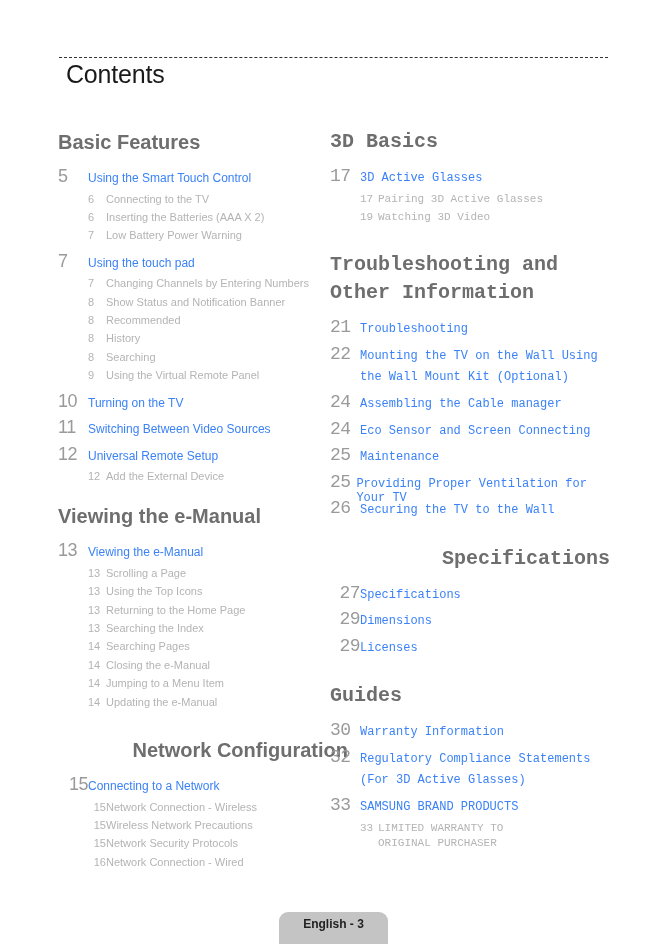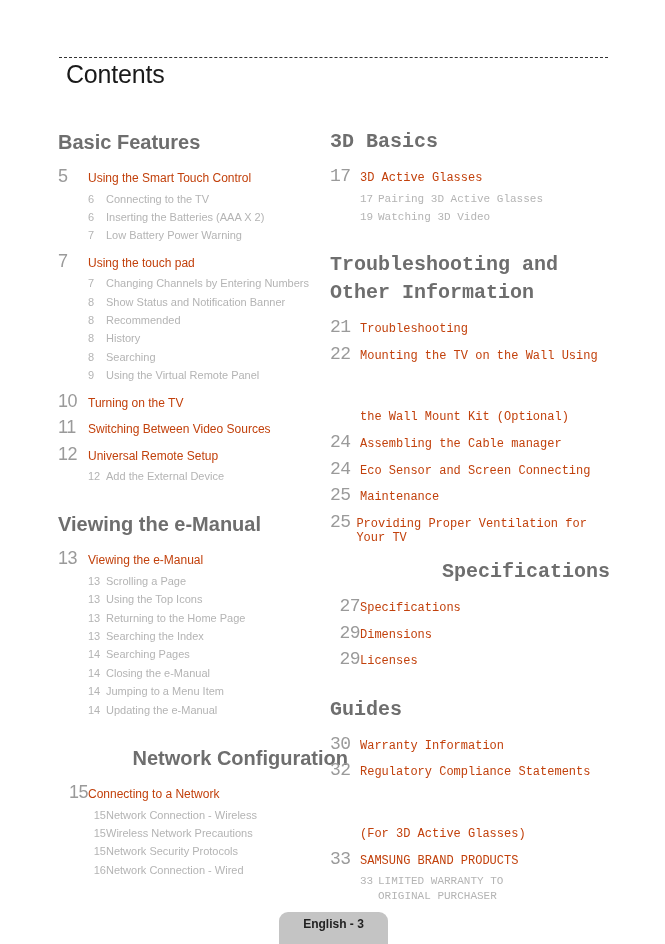--- a/index.html
+++ b/index.html
@@ -22,22 +22,22 @@
   .section { margin-bottom: 0; }
   .section-title {
     font-size: 20px; font-weight: bold; color: #6e6e6e; line-height: 28px;
     margin: 0 0 10px 0;
   }
   .entry { display: flex; align-items: baseline; height: 26.5px; }
   .entry .num {
     width: 30px; font-size: 18px; color: #9a9a9a; font-weight: 300;
     letter-spacing: -0.5px;
   }
-  .entry .label { font-size: 12px; color: #c2410c; }
-  .entry.cont { height: 22px; margin-top: 40px; }
+  .entry .label { font-size: 12px; color: #3b82f6; }
+  .entry.cont { height: 22px; }
   .sub { display: flex; align-items: baseline; height: 18.4px; padding-left: 30px; }
   .sub .snum { font-size: 11px; color: #b4b4b4; width: 18px; }
   .sub .slabel { font-size: 11px; color: #b4b4b4; }
   .sub.cont { padding-left: 48px; }
   .group { margin-bottom: 3px; }
   .footer-tab {
     position: absolute; left: 279px; top: 912px; width: 109px; height: 40px;
     background: #c4c4c4; border-radius: 9px 9px 0 0;
     text-align: center; font-size: 12px; font-weight: bold; color: #222;
     line-height: 24px;
@@ -117,21 +117,21 @@
         <span class="num">12</span>
         <span class="label">Universal Remote Setup</span>
       </div>
       <div class="sub">
           <span class="snum">12</span>
           <span class="slabel">Add the External Device</span>
         </div>
     </div>
   </div>
 
-  <div class="section" style="margin-top:22px;">
+  <div class="section" style="margin-top:14px;">
     <div class="section-title">Viewing the e-Manual</div>
     <div class="group">
       <div class="entry">
         <span class="num">13</span>
         <span class="label">Viewing the e-Manual</span>
       </div>
       <div class="sub">
           <span class="snum">13</span>
           <span class="slabel">Scrolling a Page</span>
         </div>
@@ -236,20 +236,24 @@
         <span class="label">Eco Sensor and Screen Connecting</span>
       </div>
     <div class="entry">
         <span class="num">25</span>
         <span class="label">Maintenance</span>
       </div>
     <div class="entry">
         <span class="num">25</span>
         <span class="label">Providing Proper Ventilation for Your TV</span>
       </div>
+    <div class="entry">
+        <span class="num">26</span>
+        <span class="label">Securing the TV to the Wall</span>
+      </div>
   </div>
 
   <div class="section" style="margin-top:20px;text-align:right;">
     <div class="section-title">Specifications</div>
     <div class="entry">
         <span class="num">27</span>
         <span class="label">Specifications</span>
       </div>
     <div class="entry">
         <span class="num">29</span>

